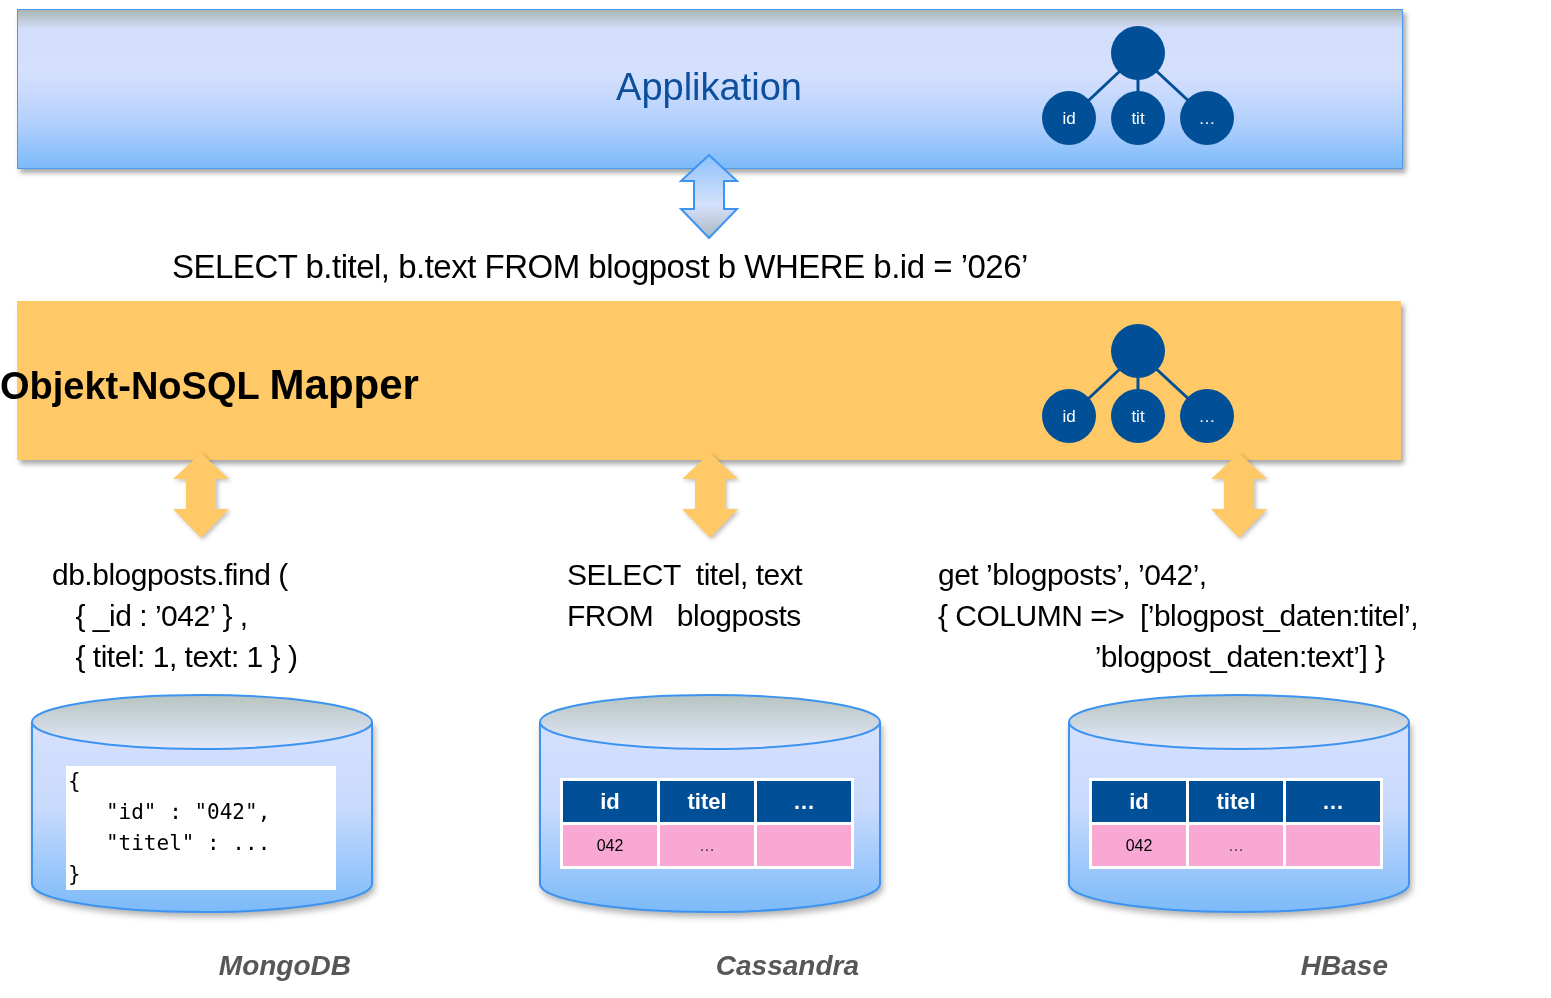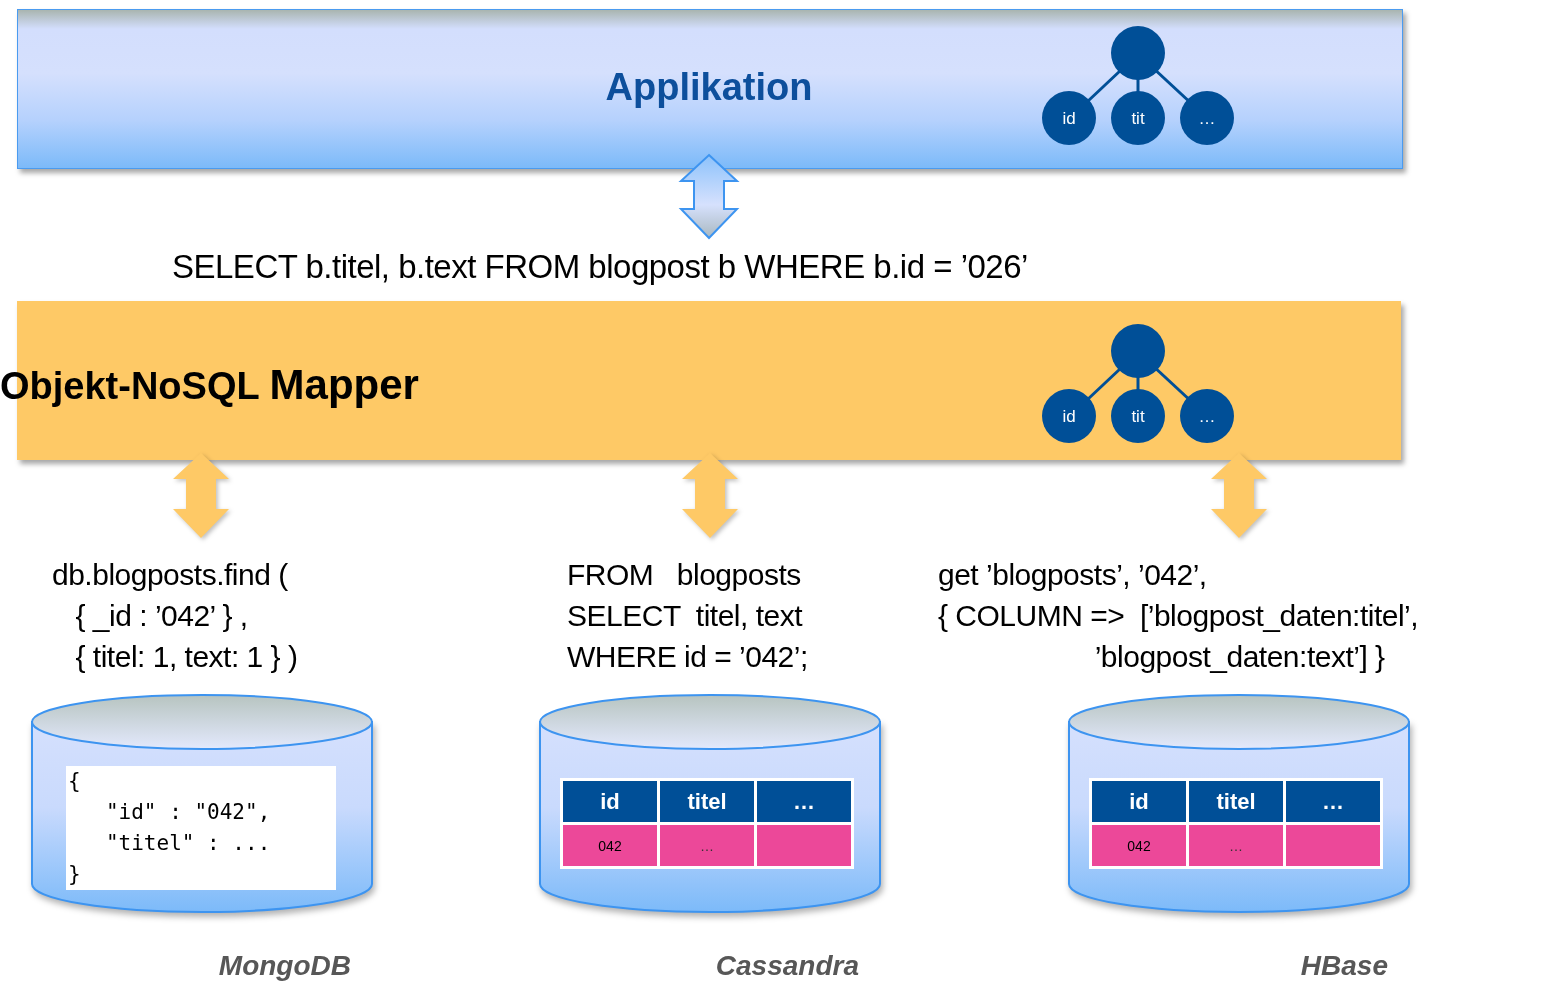--- a/index.html
+++ b/index.html
@@ -5,21 +5,21 @@
   html, body { margin:0; padding:0; background:#ffffff; }
   body { width:1551px; height:998px; position:relative; overflow:hidden;
          font-family:"Liberation Sans", sans-serif; color:#000; }
   .abs { position:absolute; }
 
   
   .app-box { left:17px; top:9px; width:1384px; height:158px;
     background:linear-gradient(to bottom,#a9b5b0 0%,#d3defd 12%,#d5e0fd 40%,#b5d1fd 70%,#7cbaf9 100%);
     border:1px solid #4a9bf0; box-shadow:3px 4px 5px rgba(0,0,0,0.35); }
   .app-title { left:0; width:1418px; top:66px; text-align:center;
-    font-size:38px; font-weight:bold; color:#0d4f9c; }
+    font-size:38px; font-weight:normal; color:#0d4f9c; }
 
   
   .mapper-box { left:17px; top:301px; width:1384px; height:159px;
     background:#fec966; box-shadow:3px 4px 5px rgba(0,0,0,0.35); }
   .mapper-title { left:0; width:1418px; top:361px; text-align:left;
     font-size:38px; font-weight:bold; color:#000; }
   .mapper-title .big { font-size:42px; }
 
   
   .tree { width:200px; height:130px; }
@@ -43,21 +43,21 @@
   .cyl-cass { left:538px; top:694px; }
   .cyl-hbase { left:1067px; top:694px; }
 
   .json-box { left:36px; top:72px; width:270px; height:124px; background:#ffffff;
     font-family:"DejaVu Sans Mono", monospace; font-size:21px; line-height:31px;
     padding:0 0 0 2px; box-sizing:border-box; white-space:pre; }
 
   .db-table { left:22px; top:84px; border-collapse:separate; border-spacing:3px; background:#ffffff; }
   .db-table td, .db-table th { width:94px; height:41px; text-align:center; padding:0; }
   .db-table th { background:#004f97; color:#ffffff; font-size:22px; font-weight:bold; }
-  .db-table td { background:#ec4899; color:#000; font-size:14px; }
+  .db-table td { background:#f9a8d4; color:#000; font-size:16px; }
   .db-table td.dim { color:#333; }
 
   .db-label { top:950px; font-size:28px; font-weight:bold; color:#575757; text-align:right; width:300px;font-style:italic; }
   .lbl-mongo { left:51px; }
   .lbl-cass { left:559px; }
   .lbl-hbase { left:1088px; }
 
   .arrow { width:70px; height:100px; }
   .arrow svg { width:70px; height:100px; overflow:visible; }
 </style>
@@ -126,21 +126,21 @@
   </svg>
 </div>
 <div class="abs arrow" style="left:1204px; top:450px;">
   <svg viewBox="0 0 70 100">
     <path d="M35 3 L63 29 L50 29 L50 59 L63 59 L35 88 L7 59 L20 59 L20 29 L7 29 Z" fill="#fec966" style="filter:drop-shadow(2px 2px 2px rgba(0,0,0,0.25))"></path>
   </svg>
 </div>
 
 <div class="abs query q-mongo"><div><span>db.blogposts.</span><span class="kw">find</span><span> (</span></div><div>   { _id : ’042’ } ,</div><div>   { titel: 1, text: 1 } )</div></div>
 
-<div class="abs query q-cass"><div><span class="kw">FROM</span><span>   blogposts</span></div><div><span class="kw">SELECT</span><span>  titel, text</span></div><div><span class="kw">WHERE</span><span> id = ’042’;</span></div></div>
+<div class="abs query q-cass"><div><span class="kw">SELECT</span><span>  titel, text</span></div><div><span class="kw">FROM</span><span>   blogposts</span></div></div>
 
 <div class="abs query q-hbase"><div><span class="kw">get</span><span> ’blogposts’, ’042’,</span></div><div><span>{ </span><span class="kw">COLUMN</span><span> =&gt;  [’blogpost_daten:titel’,</span></div><div>                    ’blogpost_daten:text’] }</div></div>
 
 <svg width="0" height="0" style="position:absolute">
   <defs>
     <linearGradient id="cylBody" x1="0" y1="0" x2="0" y2="1">
       <stop offset="0" stop-color="#d5e0fd"></stop>
       <stop offset="0.45" stop-color="#c9dafd"></stop>
       <stop offset="1" stop-color="#7cbaf9"></stop>
     </linearGradient>

